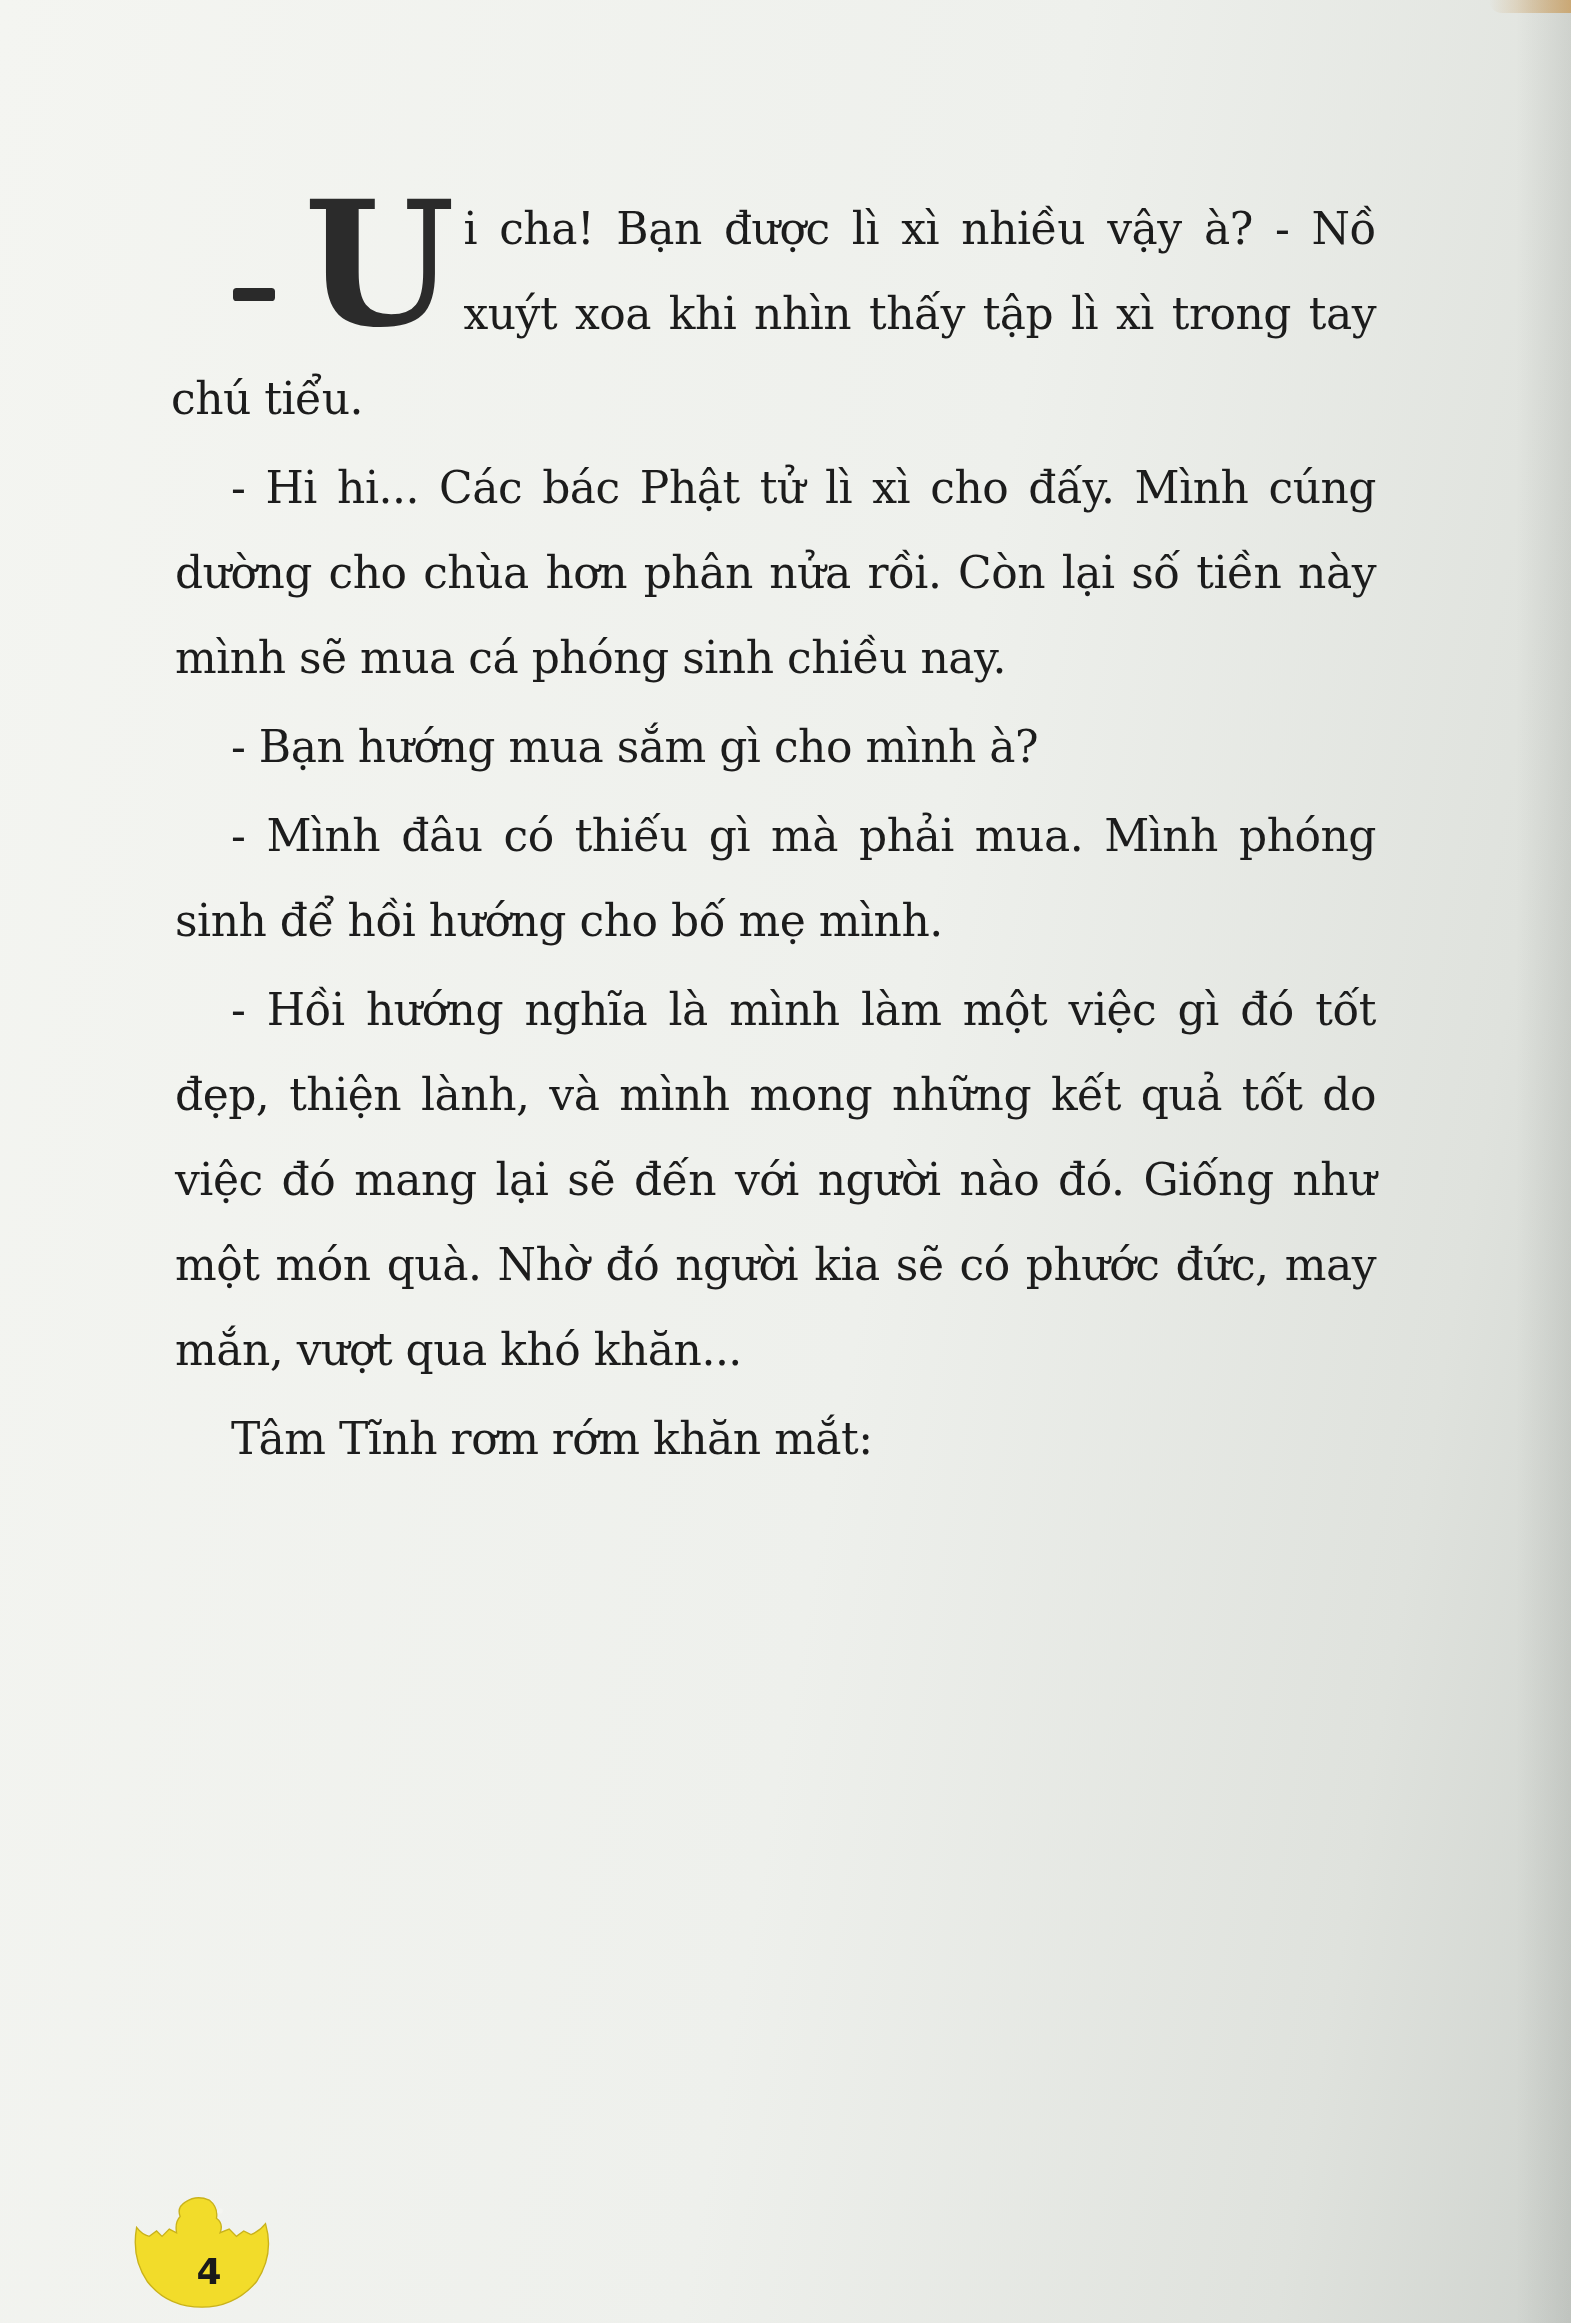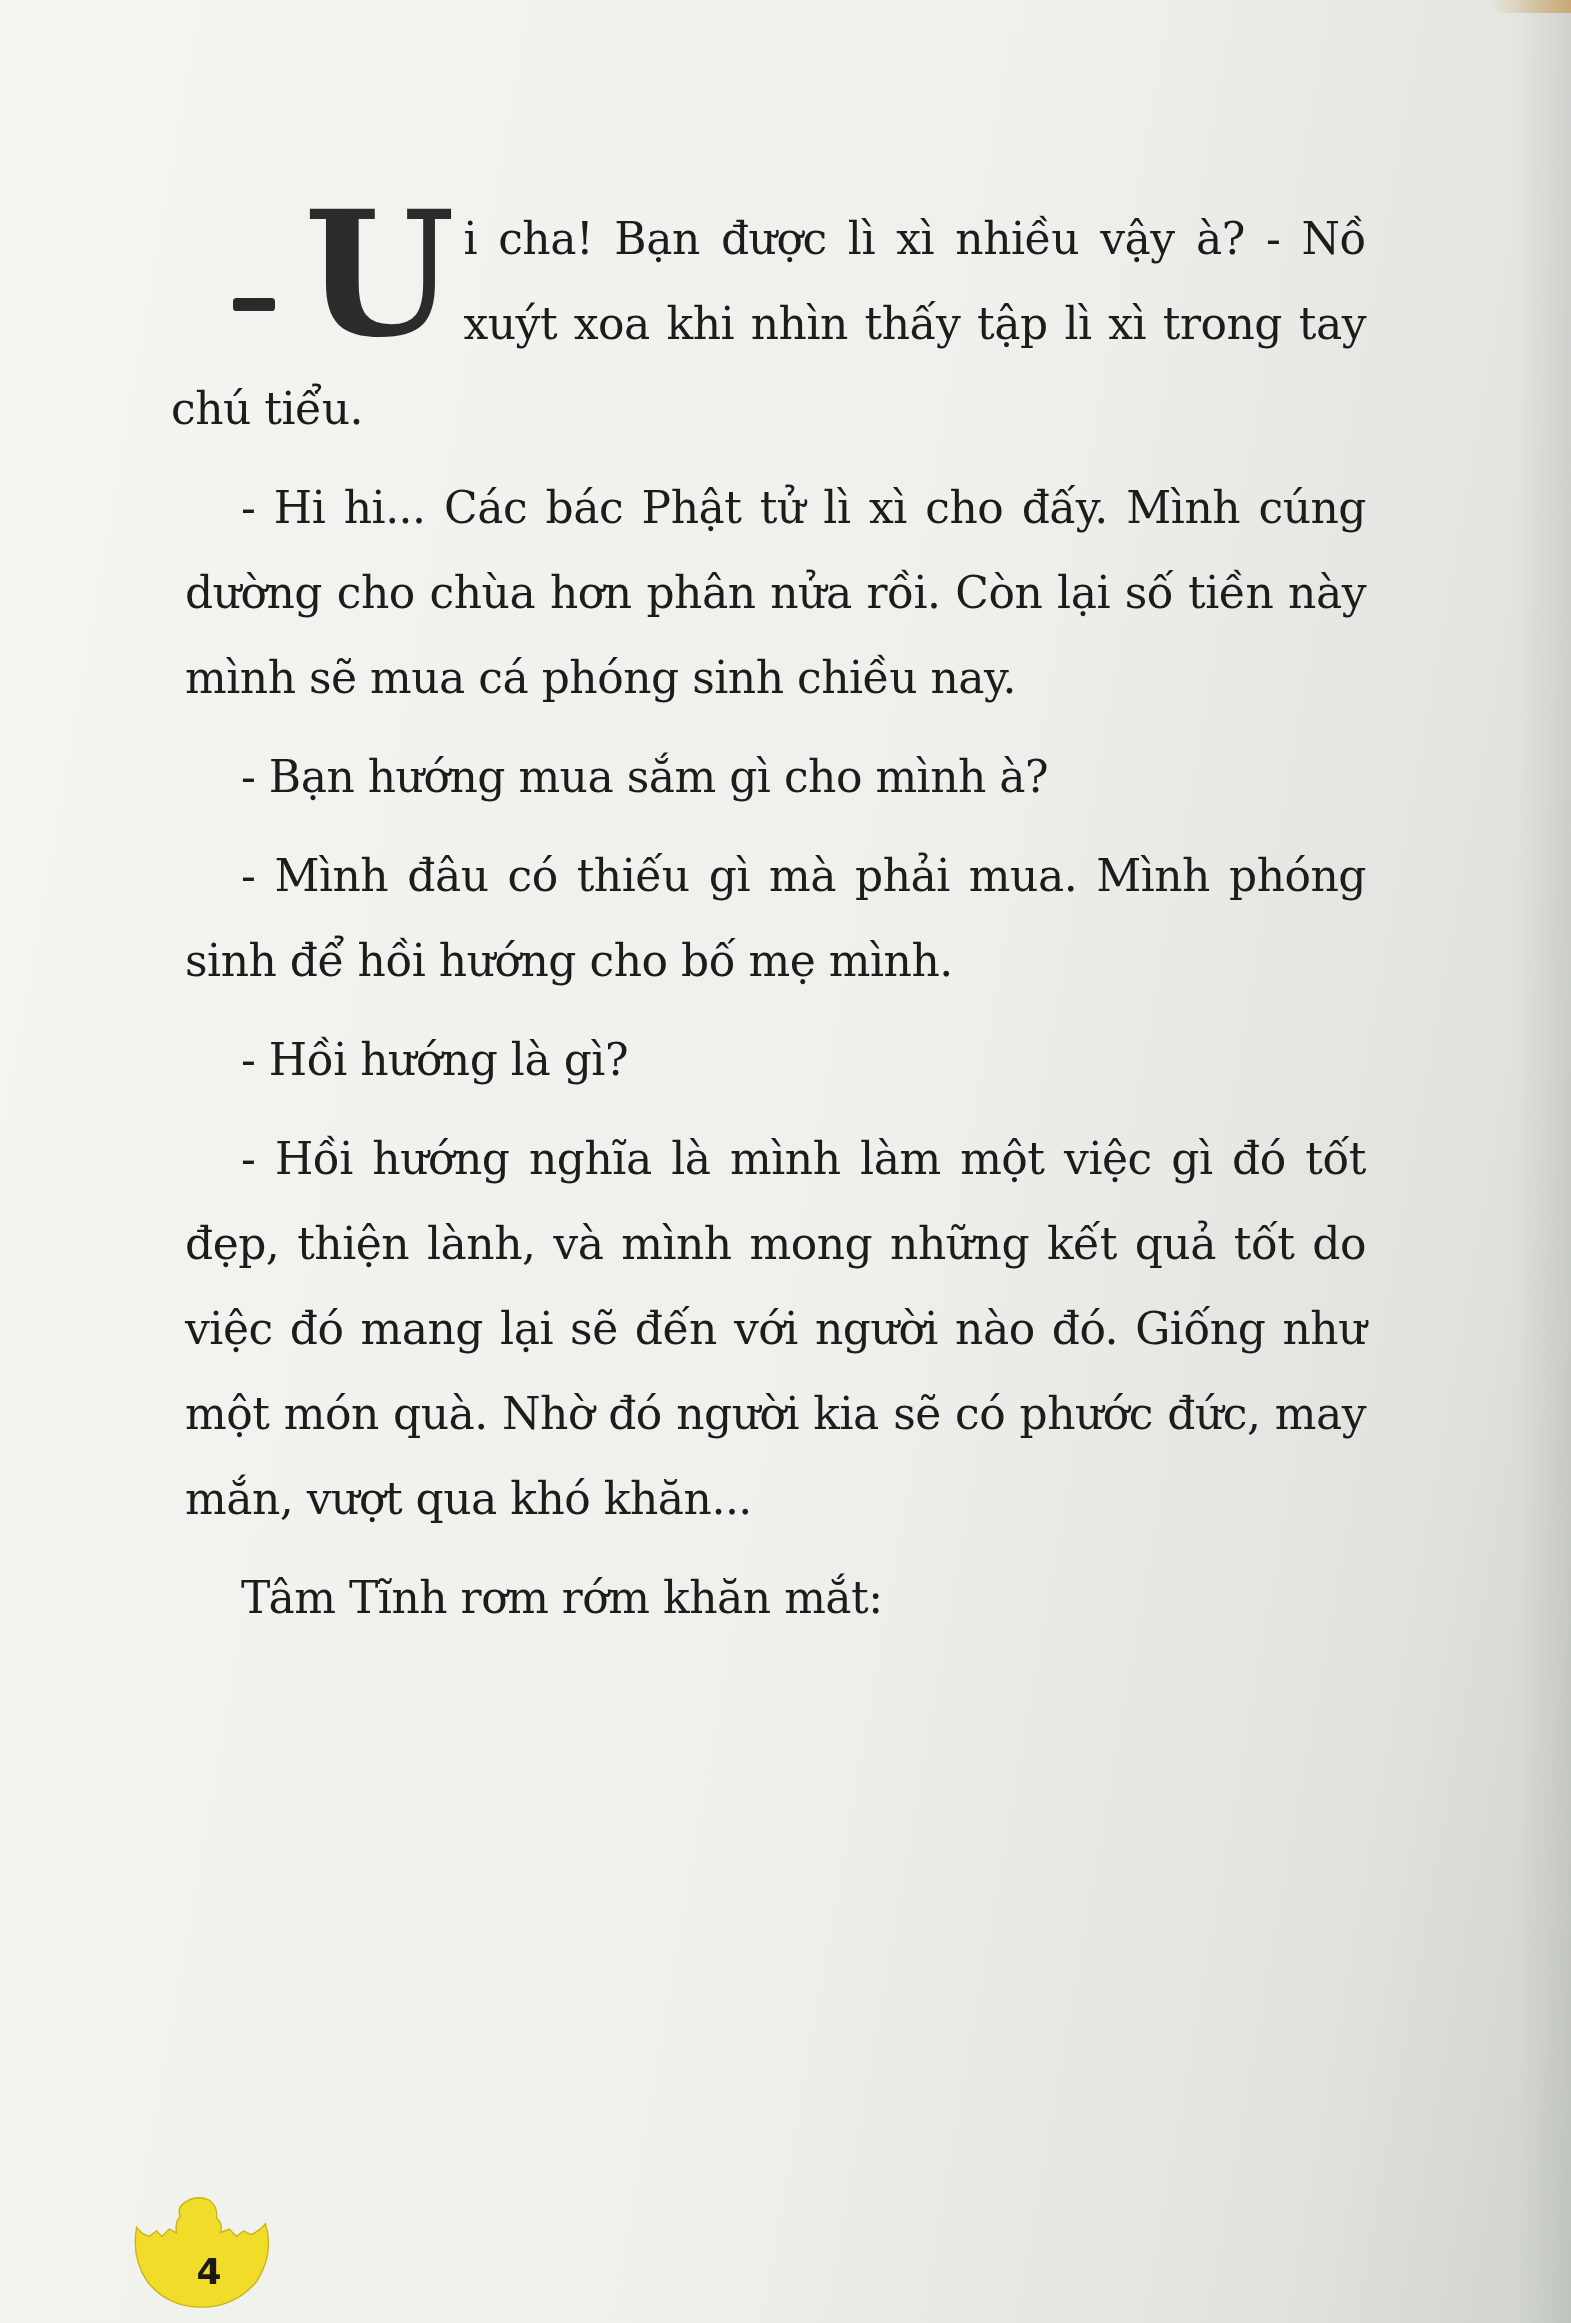--- a/index.html
+++ b/index.html
@@ -15,21 +15,21 @@
   }
   .corner-tint {
     position:absolute; top:0; right:0; width:82px; height:12.7px;
     background: linear-gradient(90deg, rgba(200,150,80,0) 0%, rgba(200,150,80,0.7) 100%);
     border-bottom-left-radius:36px;
   }
   .text-block {
     position:absolute; left:171px; top:182px; width:1209px;
     font-size:44px; line-height:85px; letter-spacing:-0.5px;
   }
-  .para { margin:14px; text-align:justify; }
+  .para { margin:4px; text-align:justify; }
   .indent { text-indent:56px; }
   .dropcap-line { position:relative; }
   .dropcap-dash {
     position:absolute; left:62px; top:102px; width:42px; height:12.7px;
     background:#2a2a2a; border-radius:3.6px;
   }
   .dropcap-letter {
     float:left; font-family:"DejaVu Serif", serif; font-weight:bold;
     font-size:173px; line-height:145px; margin:5.5px 9px 0 133px; color:#2b2b2b;
   }
@@ -49,21 +49,20 @@
 
 <div class="text-block">
   <div class="dropcap-line">
     <span class="dropcap-dash"></span>
     <span class="dropcap-letter">U</span>
     <p class="para" style="margin-left:0;">i cha! Bạn được lì xì nhiều vậy à? - Nồ xuýt xoa khi nhìn thấy tập lì xì trong tay chú tiểu.</p>
   </div>
   <p class="para indent">- Hi hi... Các bác Phật tử lì xì cho đấy. Mình cúng dường cho chùa hơn phân nửa rồi. Còn lại số tiền này mình sẽ mua cá phóng sinh chiều nay.</p>
   <p class="para indent">- Bạn hướng mua sắm gì cho mình à?</p>
   <p class="para indent">- Mình đâu có thiếu gì mà phải mua. Mình phóng sinh để hồi hướng cho bố mẹ mình.</p>
-  <p class="para indent">- Hồi hướng là gì?</p>
   <p class="para indent">- Hồi hướng nghĩa là mình làm một việc gì đó tốt đẹp, thiện lành, và mình mong những kết quả tốt do việc đó mang lại sẽ đến với người nào đó. Giống như một món quà. Nhờ đó người kia sẽ có phước đức, may mắn, vượt qua khó khăn...</p>
   <p class="para indent">Tâm Tĩnh rơm rớm khăn mắt:</p>
 </div>
 
 <div class="page-badge">
   <svg width="155" height="118" viewBox="0 0 170 130">
     <path d="M8,40 Q14,48 22,50 L30,44 L36,50 L44,42 L52,46 Q50,34 56,28 Q52,18 62,12 Q74,4 88,10 Q98,18 96,30 Q104,36 100,46 L110,42 L118,50 L126,44 L134,48 Q144,44 150,36 Q160,70 140,100 Q116,128 80,128 Q42,128 20,100 Q2,74 8,40 Z" fill="#f2dc2a" stroke="#c9b21a" stroke-width="1.5"></path>
     <circle cx="100" cy="22" r="3" fill="#f4f5f1"></circle>
   </svg>
   <span class="page-number">4</span>

